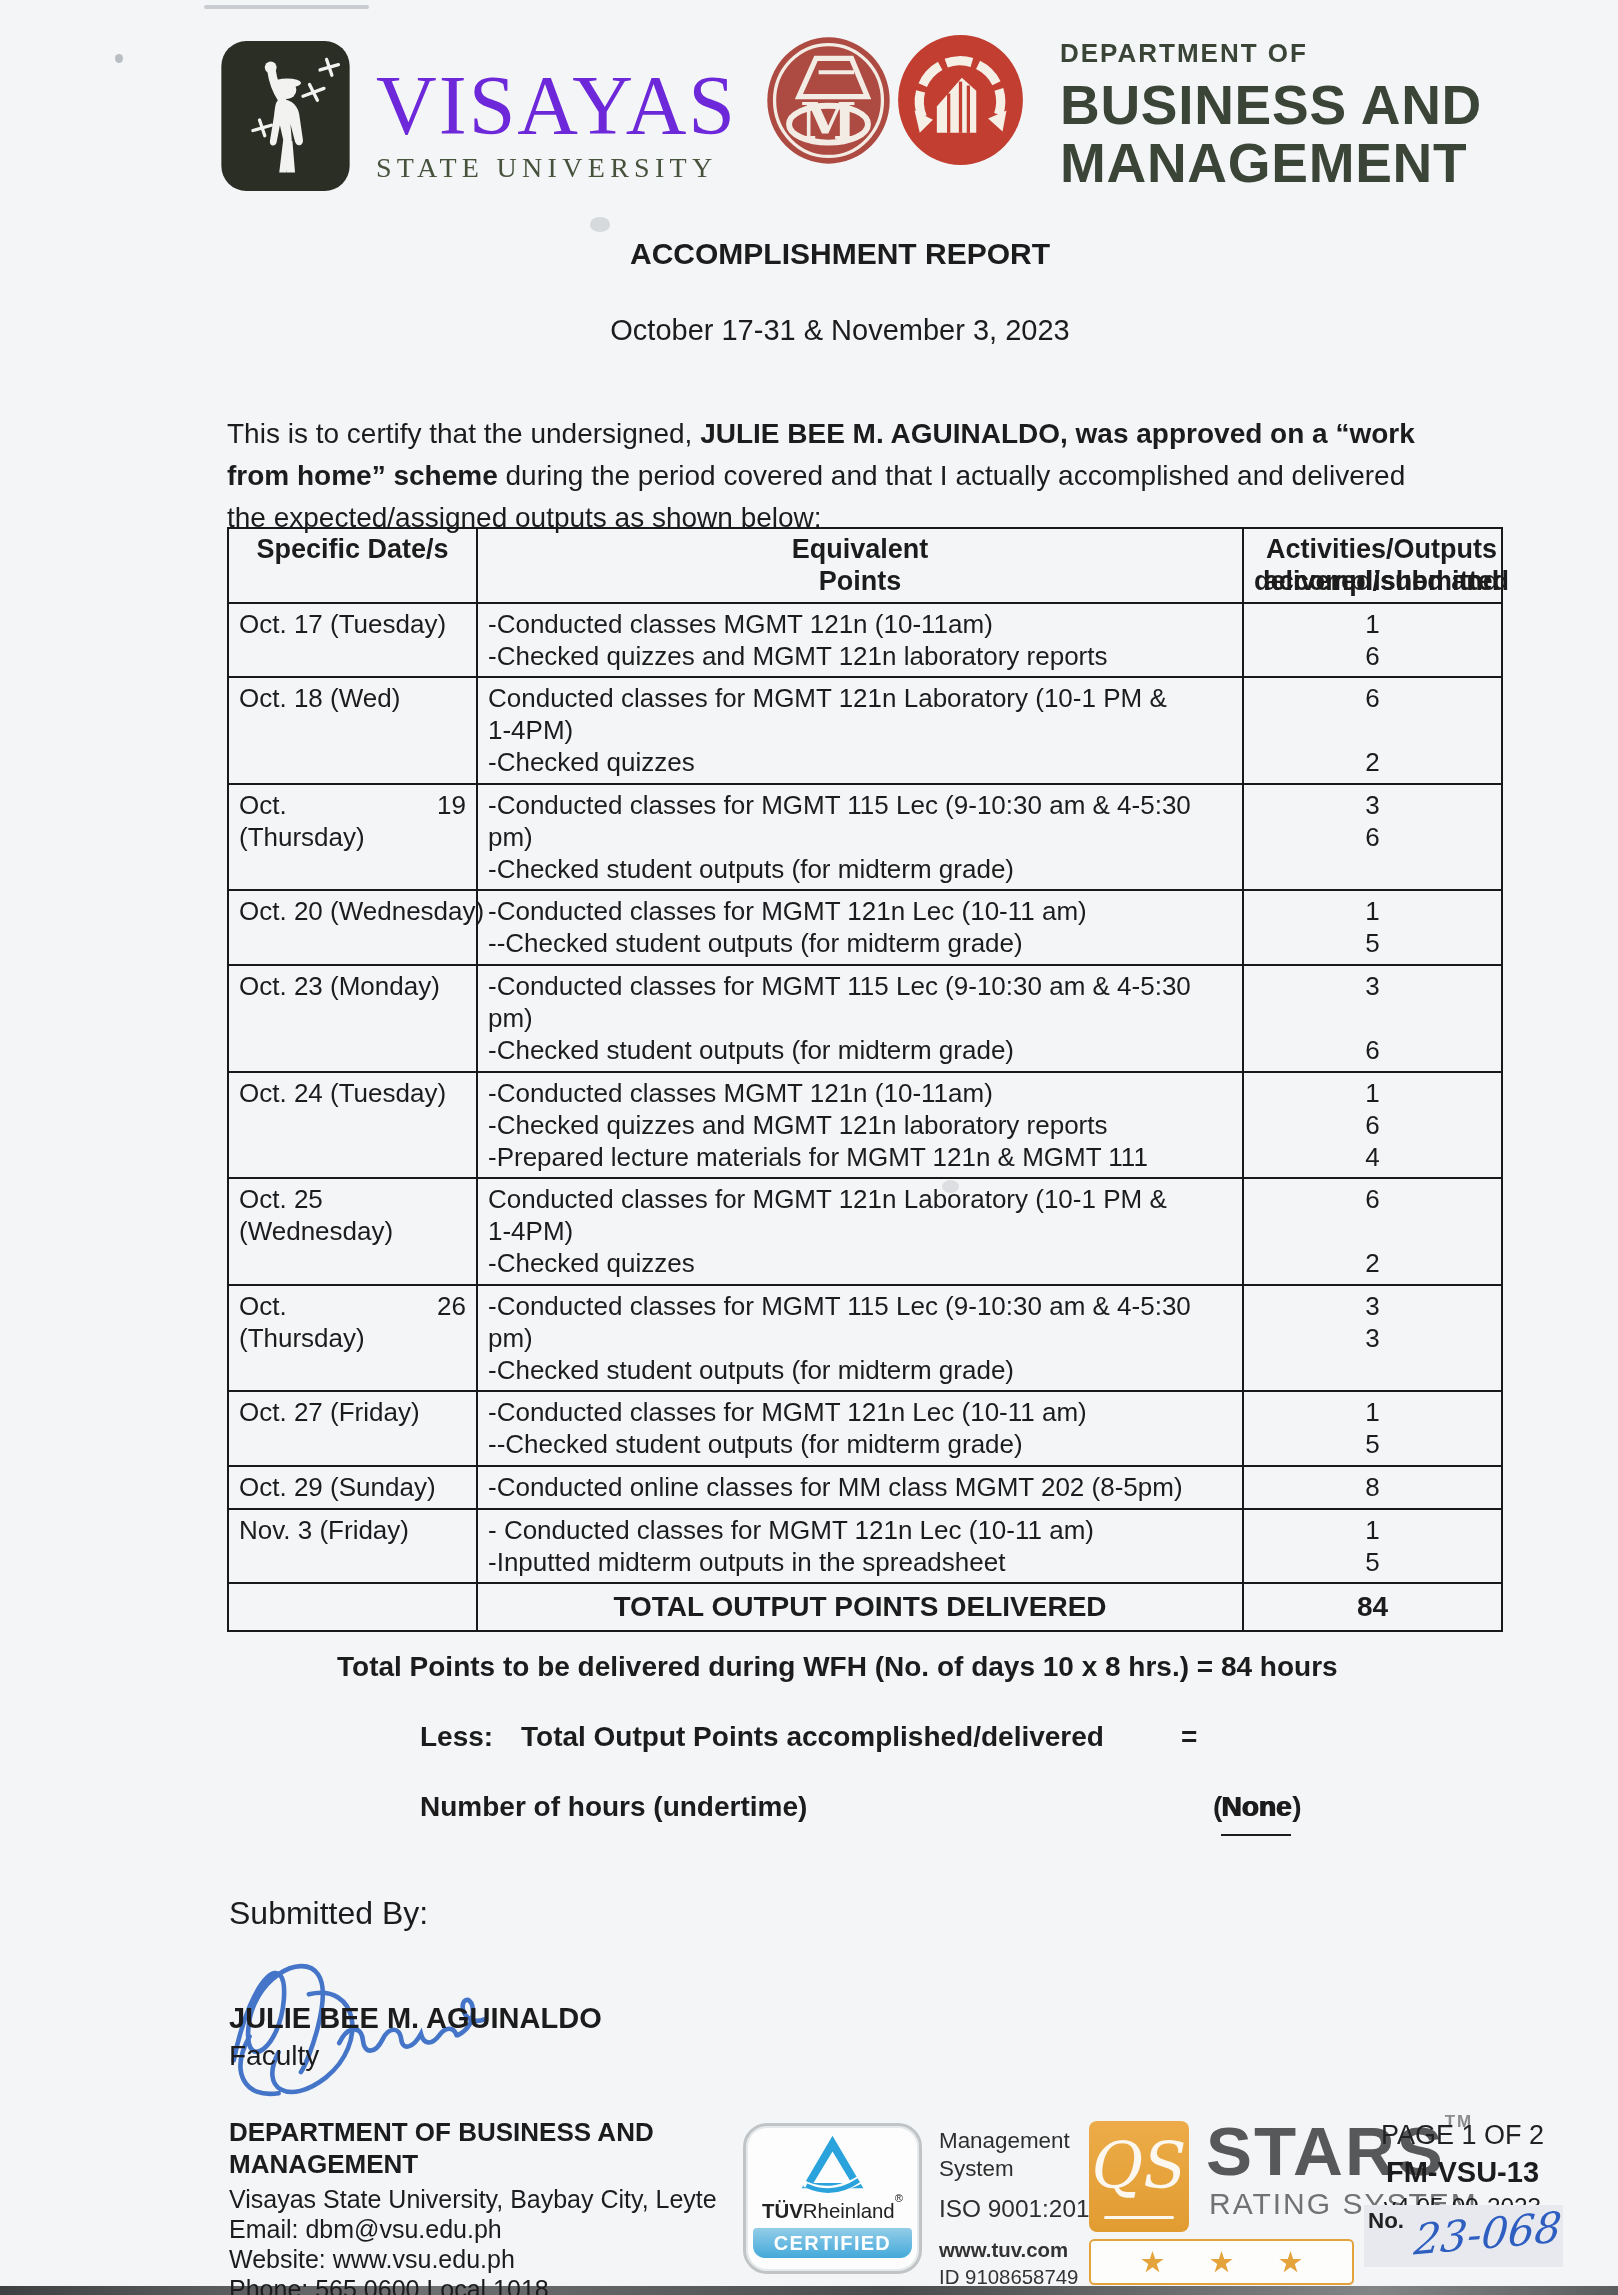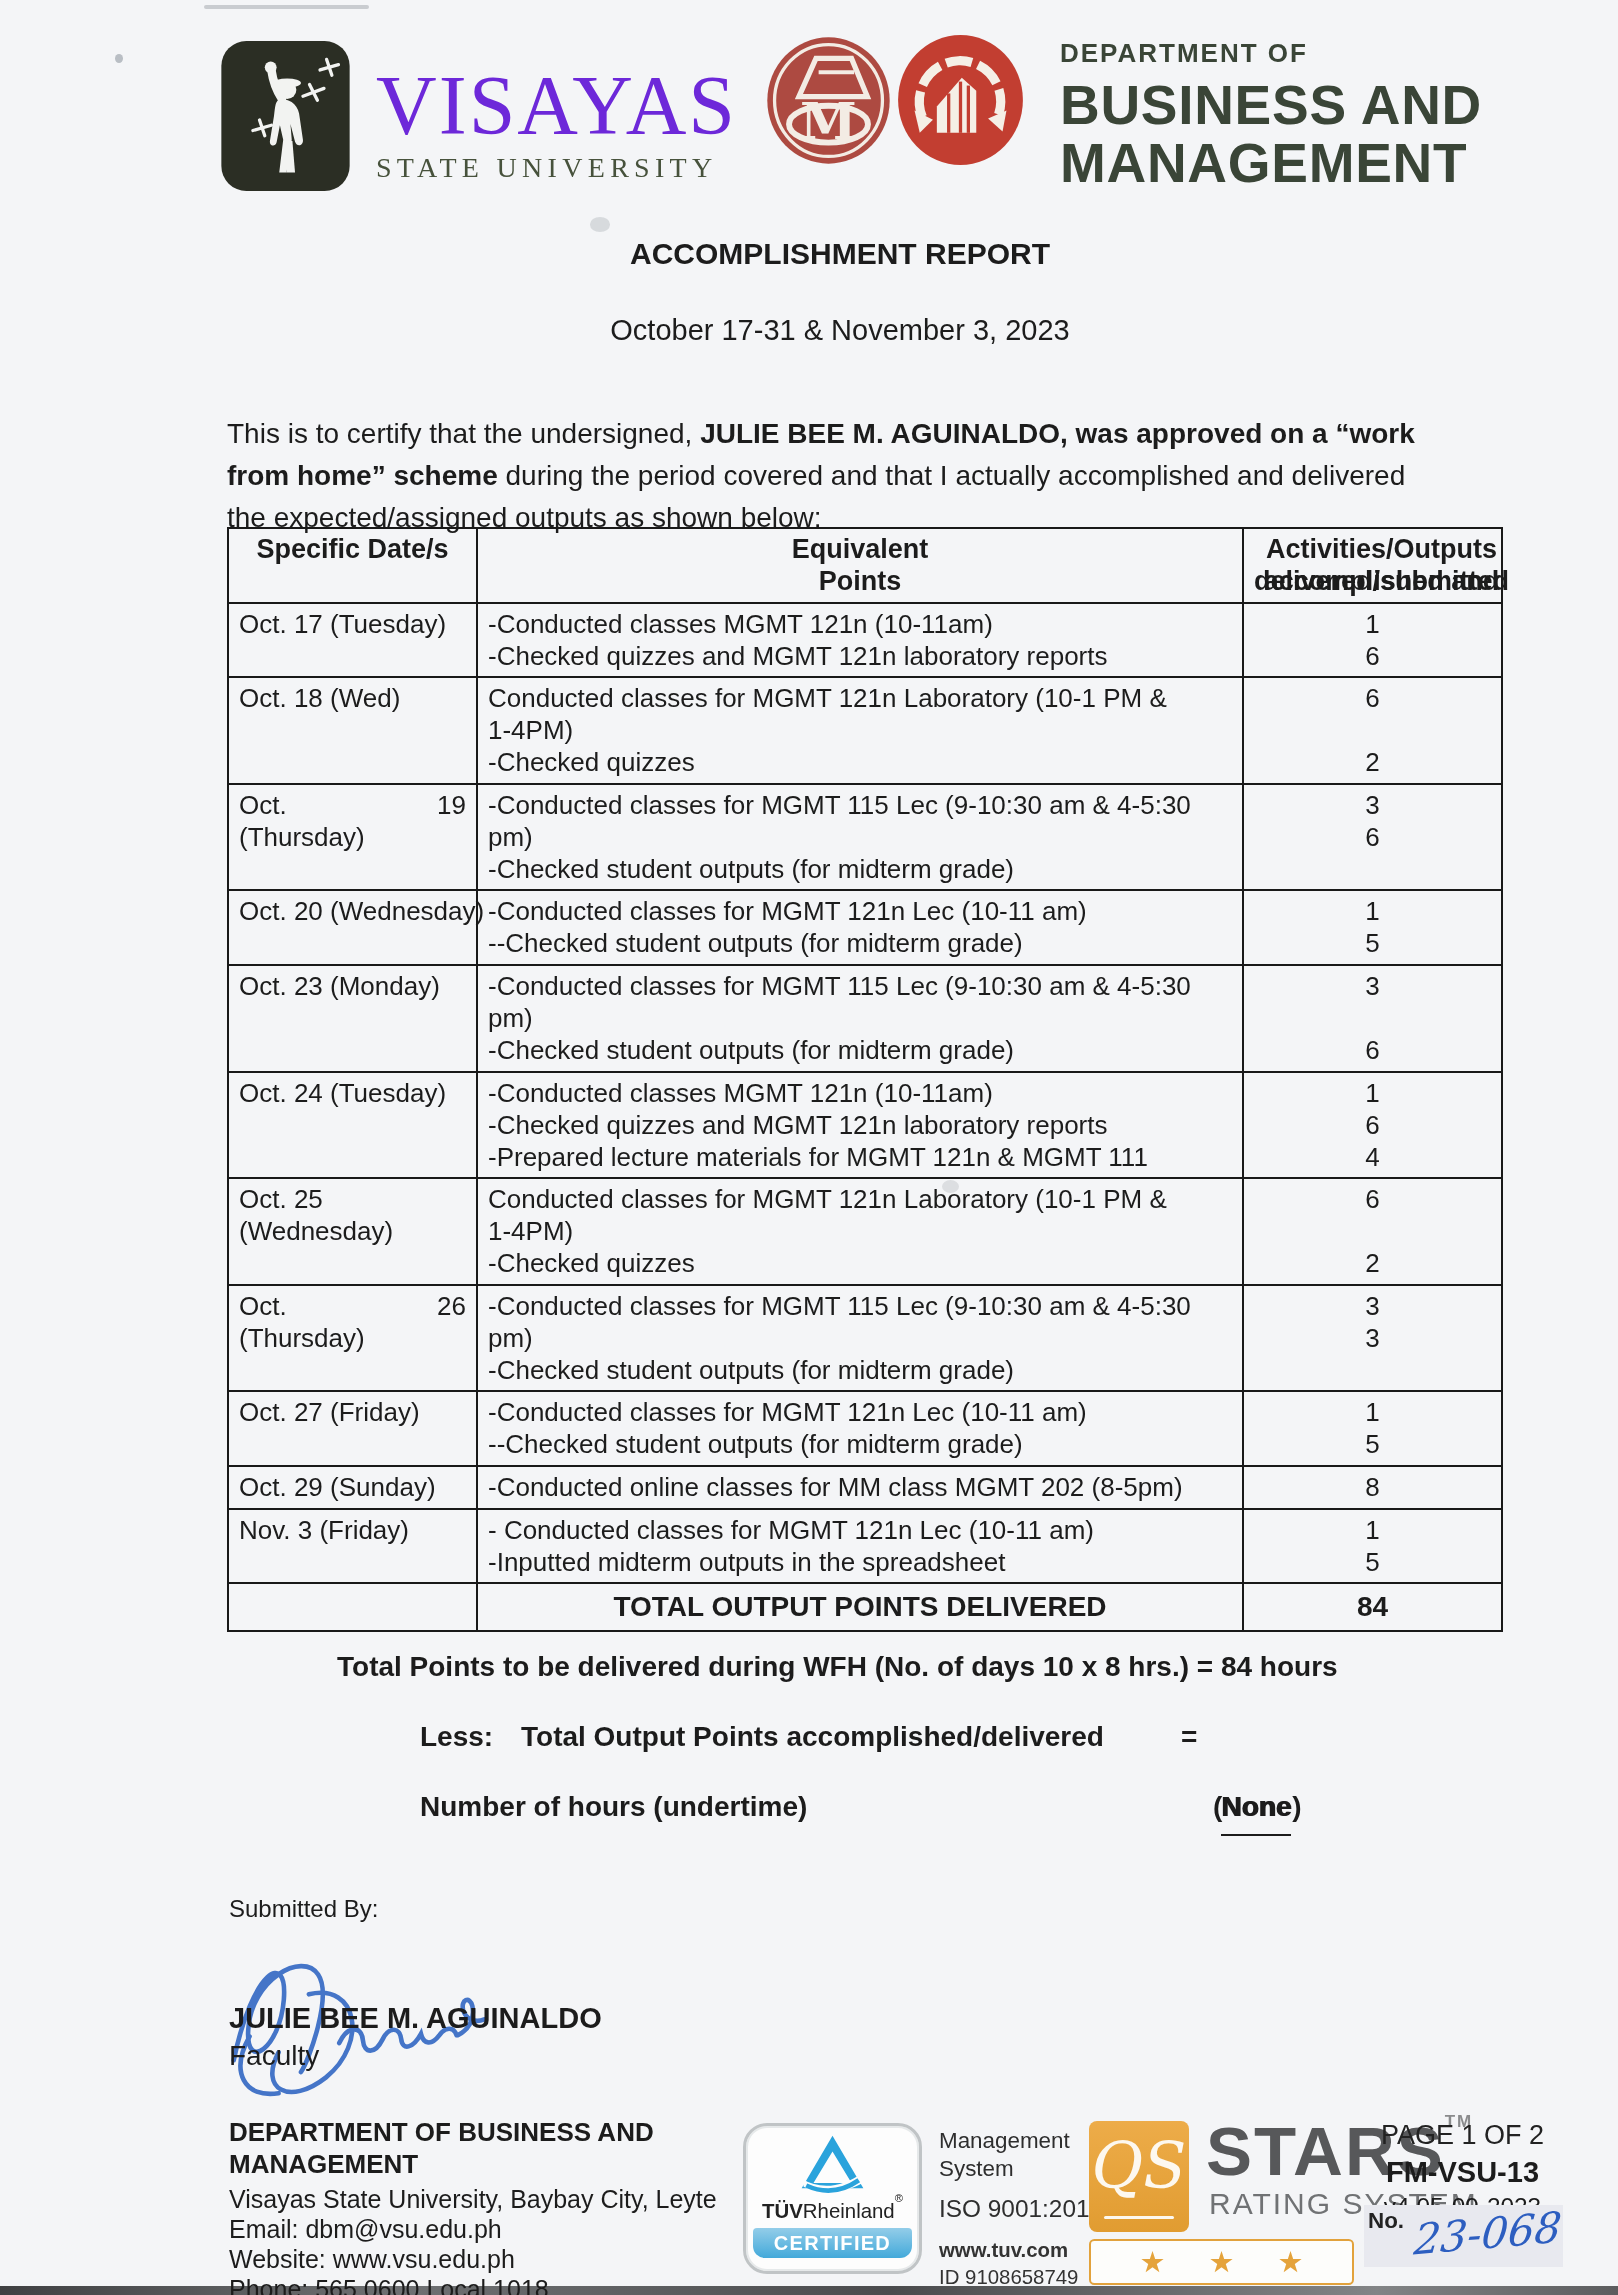--- a/index.html
+++ b/index.html
@@ -43,21 +43,21 @@
   .sum1{left:337px;top:1651px;font-size:28px;font-weight:700;}
   .less-label{left:420px;top:1721px;font-size:28px;font-weight:700;}
   .less-text{left:521px;top:1721px;font-size:28px;font-weight:700;}
   .less-eq{left:1181px;top:1721px;font-size:28px;font-weight:700;}
   .less-val{left:1221px;top:1791px;font-size:28px;font-weight:700;
             border-bottom:2.6px solid #1c1c1c;padding-bottom:11px;}
   .under-label{left:420px;top:1791px;font-size:28px;font-weight:700;}
   .under-val{left:1213px;top:1791px;font-size:28px;font-weight:700;}
 
   
-  .submitted{left:229px;top:1895px;font-size:24px;}
+  .submitted{left:229px;top:1895px;font-size:32px;}
   .sig-svg{left:210px;top:1931px;}
   .sig-name{left:229px;top:2002px;font-size:29px;font-weight:700;}
   .sig-role{left:229px;top:2040px;font-size:28px;}
 
   
   .f-left{left:229px;top:2116px;}
   .f-dept{font-size:26px;font-weight:700;line-height:32px;}
   .f-info{font-size:25px;line-height:30px;margin-top:4px;}
   .tuv-badge{left:743px;top:2123px;width:173px;height:145px;background:#fdfdfd;
              border:3.3px solid #c0c4c6;border-radius:24px;box-shadow:inset 0 0 0 2px #e6e9ea;

